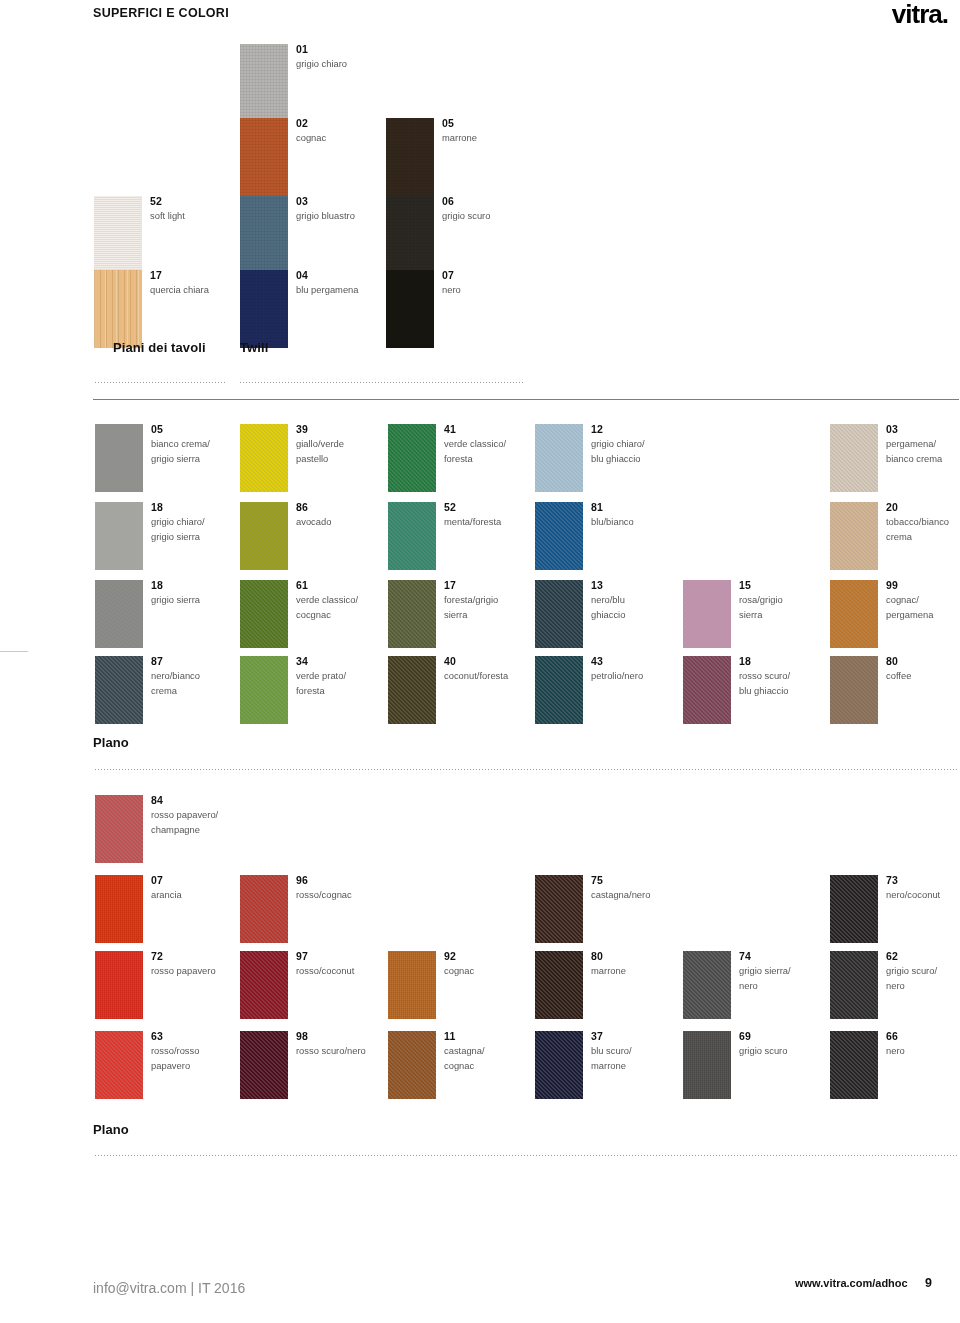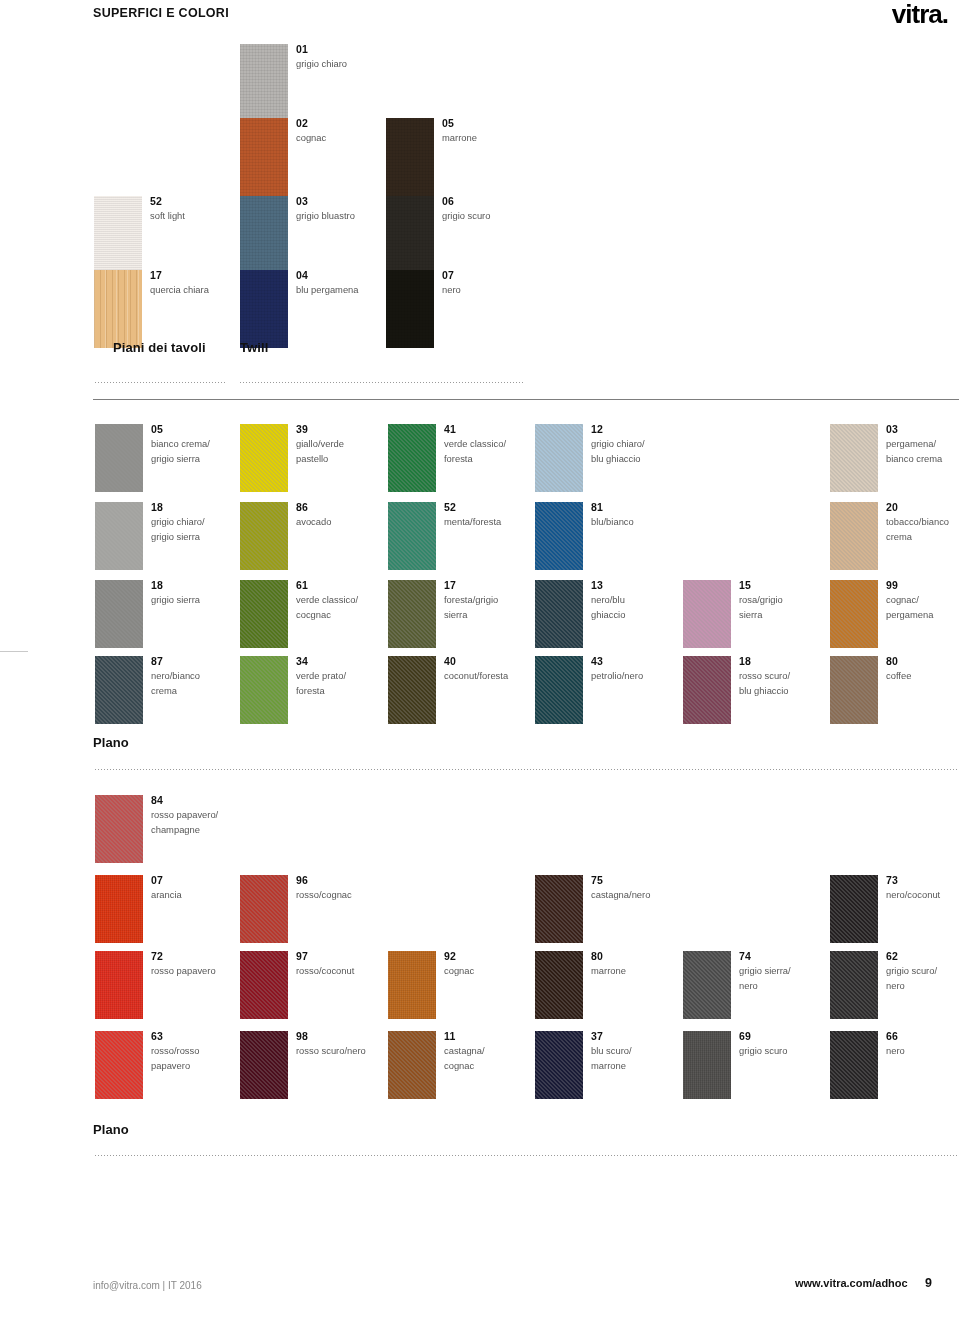--- a/index.html
+++ b/index.html
@@ -27,21 +27,21 @@
 
   
   .sect-h{position:absolute;font-size:13px;font-weight:bold;color:#111;letter-spacing:.1px;}
   .dotrule{position:absolute;height:1px;
     background-image:linear-gradient(to right,#9a9a9a 0 1px,transparent 1px 3px);
     background-size:3px 1px;background-repeat:repeat-x;}
   .solidrule{position:absolute;height:1px;background:#7d7d7d;}
   .halfrule{position:absolute;height:1px;background:#c9c9c9;}
 
   
-  .ft-left{position:absolute;left:93px;top:1280px;font-size:10px;color:#8a8a8a;}
+  .ft-left{position:absolute;left:93px;top:1280px;font-size:14px;color:#8a8a8a;}
   .ft-right{position:absolute;left:795px;top:1277px;font-size:11px;font-weight:bold;color:#111;}
   .ft-page{position:absolute;left:925px;top:1276px;font-size:12.5px;font-weight:bold;color:#111;}
 
   
   .tex-weave{background-image:
       linear-gradient(45deg,rgba(255,255,255,.16) 25%,transparent 25%,transparent 50%,rgba(255,255,255,.16) 50%,rgba(255,255,255,.16) 75%,transparent 75%),
       linear-gradient(45deg,rgba(0,0,0,.13) 25%,transparent 25%,transparent 50%,rgba(0,0,0,.13) 50%,rgba(0,0,0,.13) 75%,transparent 75%);
       background-size:4px 4px,4px 4px;
       background-position:0 0,2px 2px;}
   .tex-plain{background-image:

